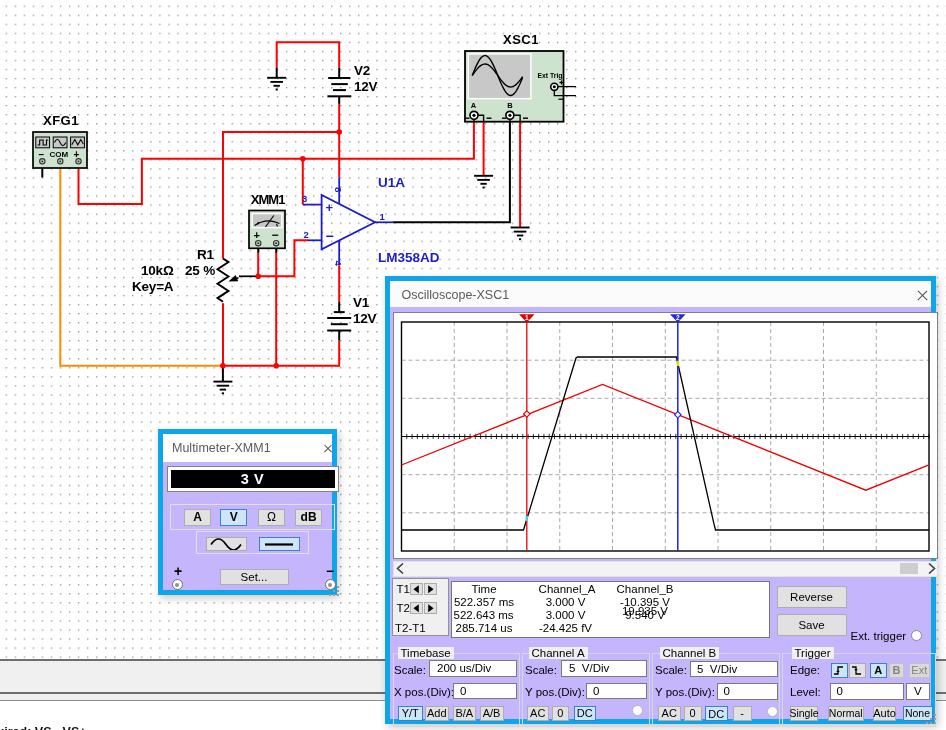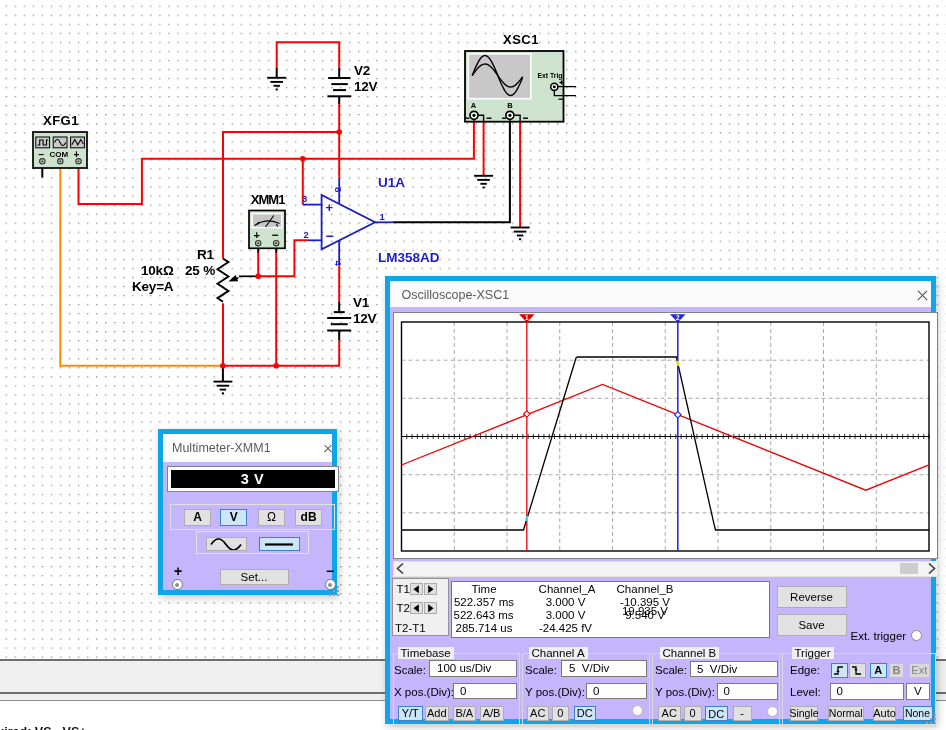--- a/index.html
+++ b/index.html
@@ -357,21 +357,21 @@
  <div class="gb" style="left:3px;top:371.5px;width:127px;height:74px"></div>
  <div class="gbl" style="left:8px;top:365.5px">Timebase</div>
  <div class="gb" style="left:132px;top:371.5px;width:128px;height:74px"></div>
  <div class="gbl" style="left:139px;top:365.5px">Channel A</div>
  <div class="gb" style="left:262px;top:371.5px;width:128px;height:74px"></div>
  <div class="gbl" style="left:270px;top:365.5px">Channel B</div>
  <div class="gb" style="left:392px;top:371.5px;width:154px;height:74px"></div>
  <div class="gbl" style="left:402px;top:365.5px">Trigger</div>
 
  <div class="small" style="left:4.5px;top:382.5px">Scale:</div>
- <div class="inp" style="left:39.5px;top:378.5px;width:88px;height:17px;line-height:15px;padding-left:7px">100 us/Div</div>
+ <div class="inp" style="left:39.5px;top:378.5px;width:88px;height:17px;line-height:15px;padding-left:7px">200 us/Div</div>
  <div class="small" style="left:4.5px;top:404.5px">X pos.(Div):</div>
  <div class="inp" style="left:63.5px;top:401.5px;width:64px;height:16.5px;line-height:14.5px;padding-left:6px">0</div>
  <div class="btn hl" style="left:8.5px;top:424.5px;width:24.5px;height:15px;font-size:11px;line-height:12px">Y/T</div>
  <div class="btn" style="left:35.5px;top:424.5px;width:23.5px;height:15px;font-size:11px;line-height:13px">Add</div>
  <div class="btn" style="left:63.5px;top:424.5px;width:22.5px;height:15px;font-size:11px;line-height:13px">B/A</div>
  <div class="btn" style="left:90px;top:424.5px;width:24px;height:15px;font-size:11px;line-height:13px">A/B</div>
 
  <div class="small" style="left:135.5px;top:382.5px">Scale:</div>
  <div class="inp" style="left:171.5px;top:378.5px;width:86px;height:17px;line-height:15px;padding-left:7px">5&nbsp; V/Div</div>
  <div class="small" style="left:135.5px;top:404.5px">Y pos.(Div):</div>

